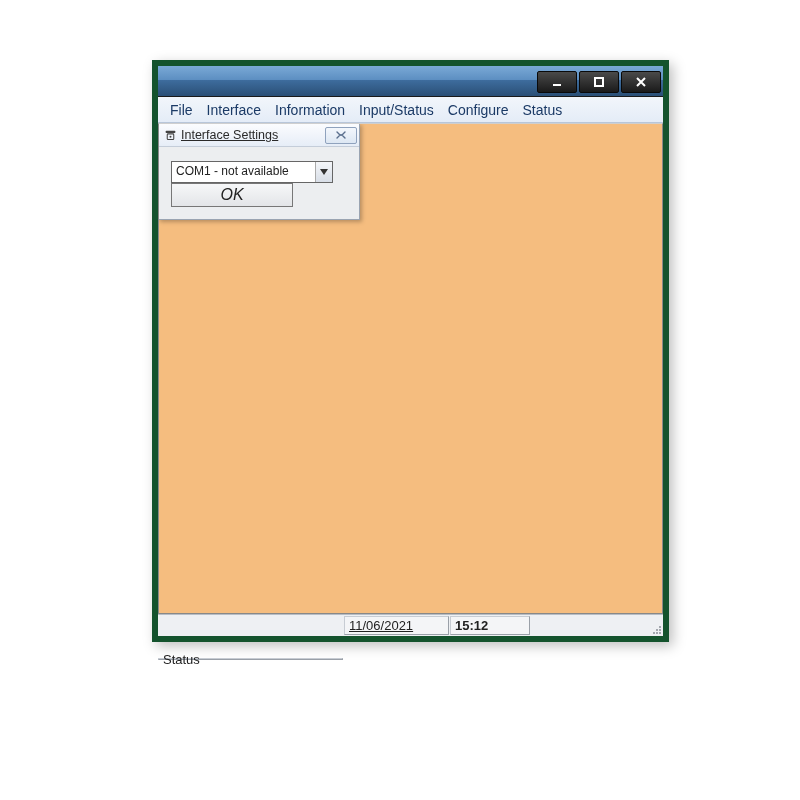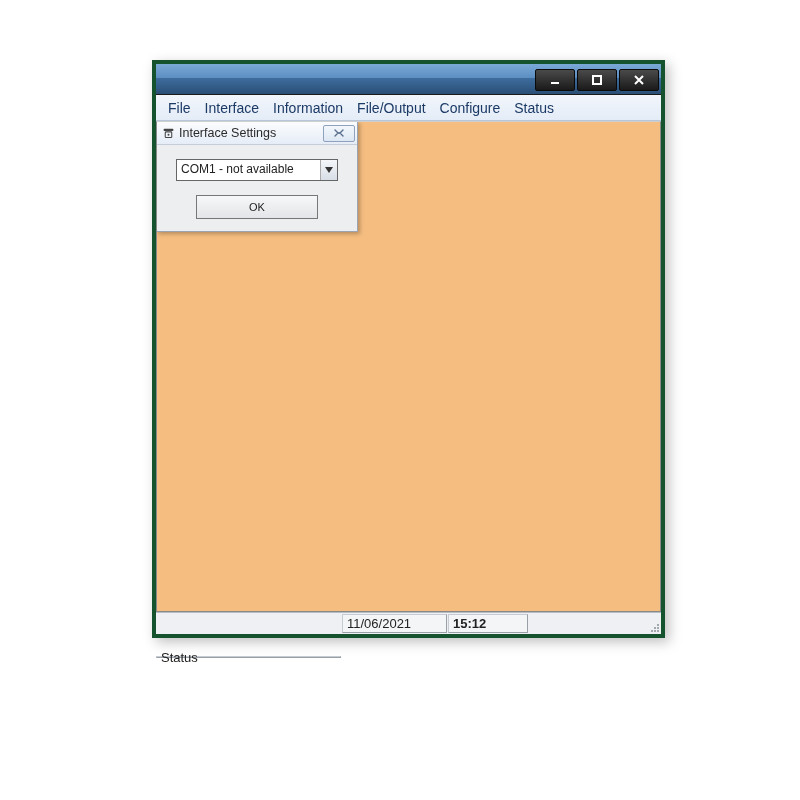--- a/index.html
+++ b/index.html
@@ -14,21 +14,21 @@
     overflow: hidden;
   }
 
   
   .window {
     position: absolute;
     left: 152px;
     top: 60px;
     width: 505px;
     height: 570px;
-    border: 4px solid #14532d;
+    border: 6px solid #14532d;
     box-shadow: 0 0 0 1px #555 inset, 4px 4px 12px rgba(0,0,0,0.25);
     background: #d7e4f2;
     display: flex;
     flex-direction: column;
   }
 
   
   .titlebar {
     height: 30px;
     background: linear-gradient(to bottom, #7aa9d6 0%, #5d8fc2 45%, #3e6d9e 46%, #2a4f76 100%);
@@ -108,20 +108,21 @@
     border-bottom: 1px solid #c4cdd9;
     display: flex;
     align-items: center;
     padding: 0 2px 0 4px;
     gap: 4px;
   }
   .dialog-title .caption {
     flex: 1 1 auto;
     color: #2a2a2a;
     font-size: 12.5px;
+    text-decoration: underline;
   }
   .dlg-close {
     width: 30px;
     height: 15px;
     border: 1px solid #8fa2bd;
     border-radius: 2px;
     background: linear-gradient(to bottom,#f3f7fc,#dde7f3);
     display: flex;
     align-items: center;
     justify-content: center;
@@ -134,22 +135,21 @@
     height: 14px;
     display:flex;
     align-items:center;
     justify-content:center;
   }
 
   .dialog-body {
     padding: 14px 12px 12px 12px;
     display: flex;
     flex-direction: column;
-    align-items: center;
-    gap: 14px;
+    align-items: flex-start;
   }
 
   .combo {
     width: 160px;
     height: 20px;
     border: 1px solid #666;
     background: #fff;
     display: flex;
     align-items: stretch;
     font-size: 12px;
@@ -166,23 +166,23 @@
     border-left: 1px solid #aaa;
     background: linear-gradient(to bottom,#f4f6f9,#d8dee7);
     display:flex;align-items:center;justify-content:center;
   }
 
   .ok-btn {
     width: 120px;
     height: 22px;
     border: 1px solid #777;
     background: linear-gradient(to bottom,#f6f7f8,#e3e5e8);
-    font-size: 11px;
+    font-size: 16px;
     cursor: pointer;
-    display:flex;align-items:center;justify-content:center;
+    display:flex;align-items:center;justify-content:center;font-style:italic;
   }
 
   
   .statusbar {
     height: 21px;
     background: #eef0f3;
     border-top: 1px solid #b7bdc5;
     display: flex;
     font-size: 13px;
   }
@@ -191,21 +191,21 @@
     border-top-color:#c7ccd3;
     border-left-color:#c7ccd3;
     margin: 1px 1px 1px 0;
     padding: 0 4px;
     display:flex;
     align-items:center;
     background:#f4f5f7;
     white-space:nowrap;
   }
   .statusbar .pane.status { flex: 0 0 175px; margin-top: 43px; }
-  .statusbar .pane.date   { flex: 0 0 95px; }
+  .statusbar .pane.date   { flex: 0 0 95px; text-decoration: underline; }
   .statusbar .pane.time   { flex: 0 0 70px; font-weight: bold; }
   .statusbar .pane.fill   { flex: 1 1 auto; border-color:transparent; background:transparent;}
   .statusbar .grip {
     width: 16px;
     display:flex;
     align-items:flex-end;
     justify-content:flex-end;
     padding:1px;
   }
 </style>
@@ -232,21 +232,21 @@
         </svg>
       </div>
     </div>
   </div>
   <div class="reflection"></div>
 
   <div class="menubar">
     <span class="menu-item">File</span>
     <span class="menu-item">Interface</span>
     <span class="menu-item">Information</span>
-    <span class="menu-item">File/Output</span>
+    <span class="menu-item">Input/Status</span>
     <span class="menu-item">Configure</span>
     <span class="menu-item">Status</span>
   </div>
 
   <div class="client">
 
     <div class="dialog">
       <div class="dialog-title">
         <span class="phone-icon">
           <svg width="13" height="13" viewBox="0 0 16 16">

